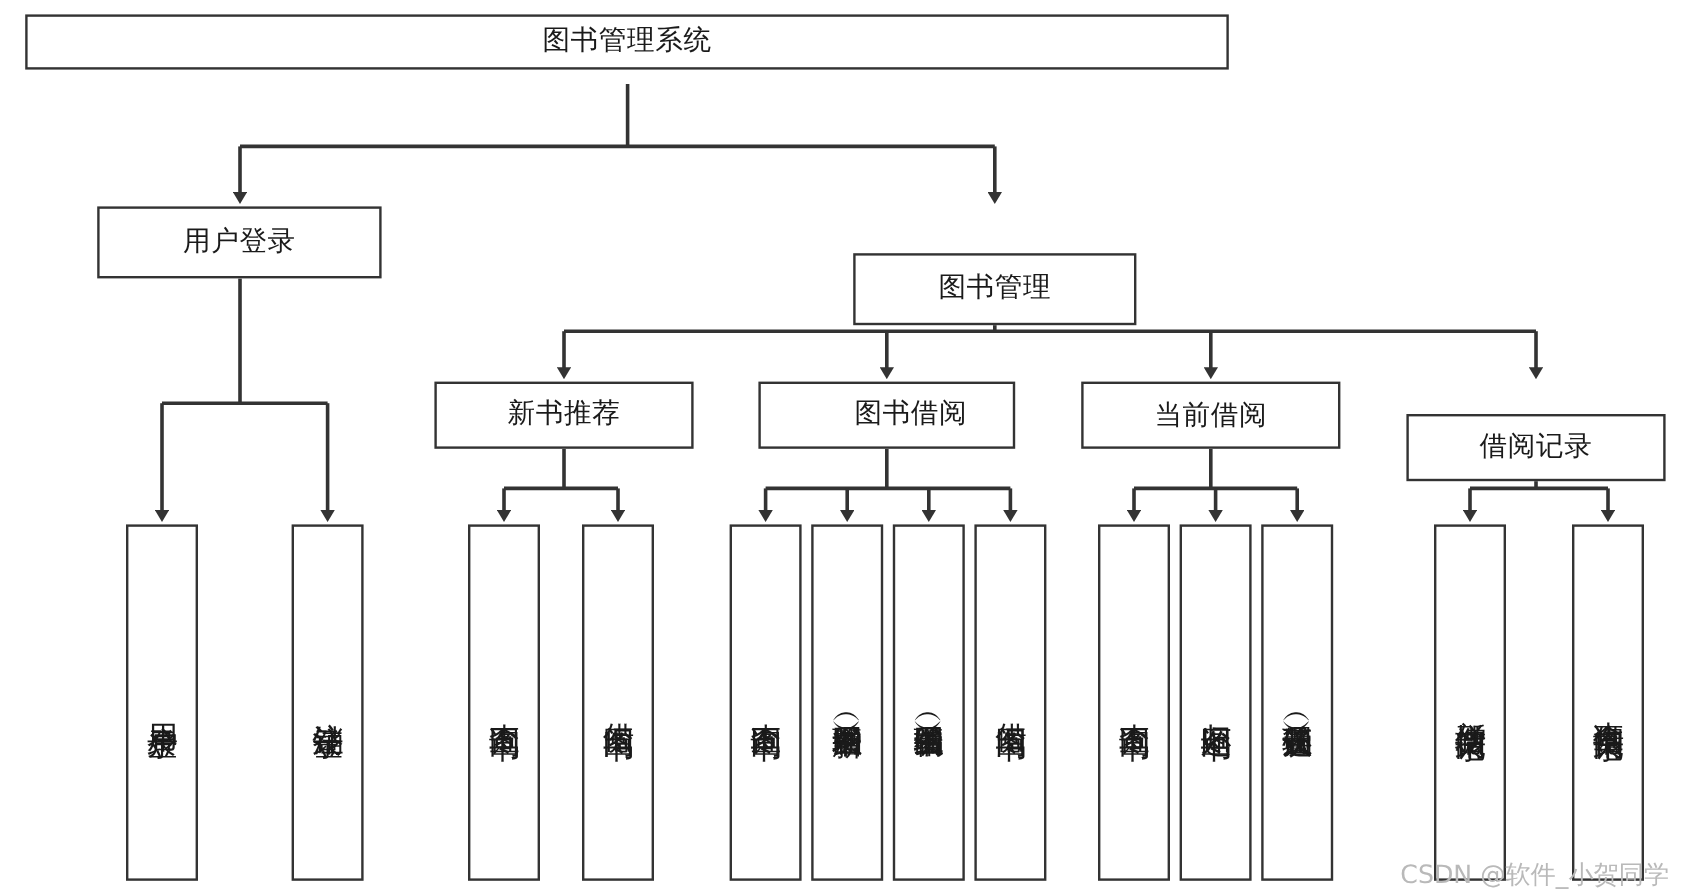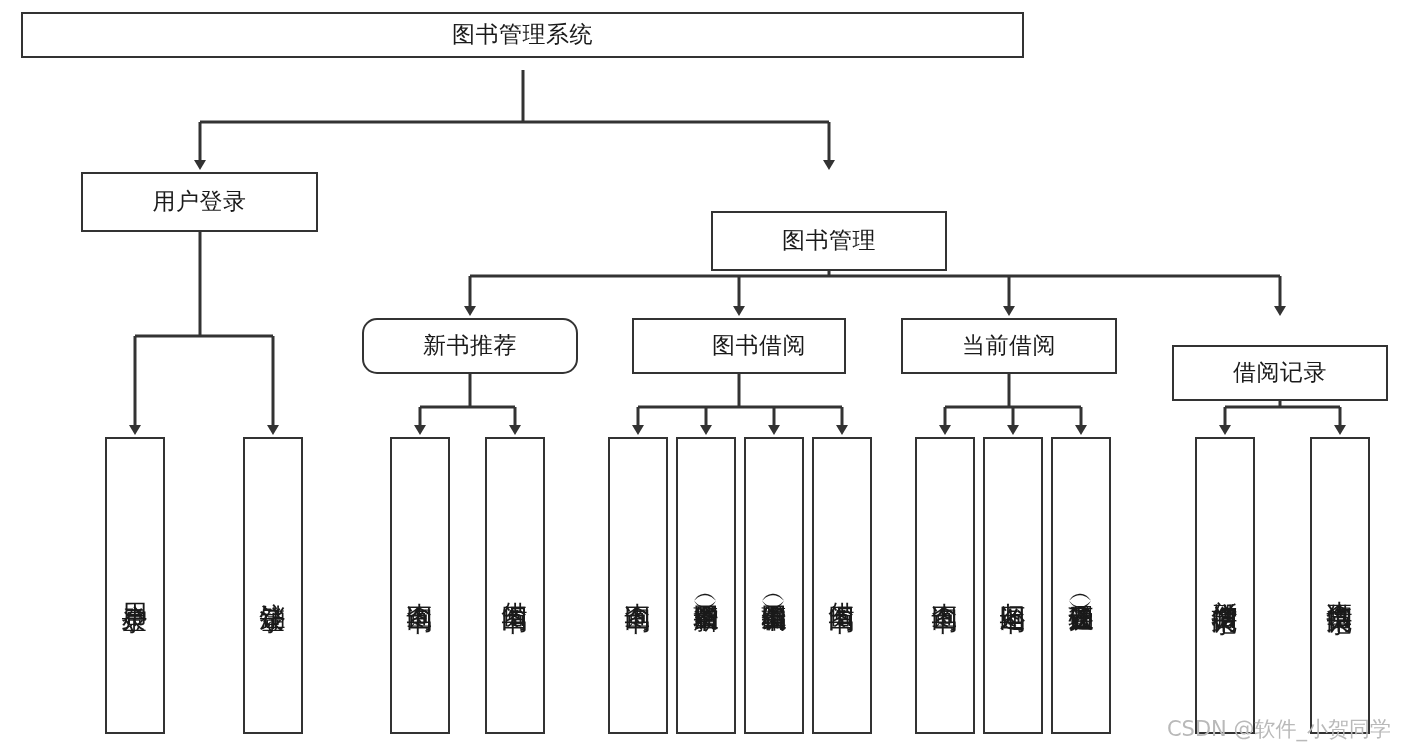--- a/index.html
+++ b/index.html
@@ -120,21 +120,21 @@
   <div id="node-layer">
       <div class="node h-node" style="left: 21px; top: 12px; width: 1003px; height: 46px; border-color: rgb(51, 51, 51); background: rgb(255, 255, 255);">
         <span class="node-label">图书管理系统</span>
       </div>
       <div class="node h-node" style="left: 81px; top: 172px; width: 237px; height: 60px; border-color: rgb(51, 51, 51); background: rgb(255, 255, 255);">
         <span class="node-label">用户登录</span>
       </div>
       <div class="node h-node" style="left: 711px; top: 172px; width: 236px; height: 60px; border-color: rgb(51, 51, 51); background: rgb(255, 255, 255); margin-top: 39px;">
         <span class="node-label">图书管理</span>
       </div>
-      <div class="node h-node" style="left: 362px; top: 318px; width: 216px; height: 56px; border-color: rgb(51, 51, 51); background: rgb(255, 255, 255); border-radius: 15px;">
+      <div class="node h-node" style="left: 362px; top: 318px; width: 216px; height: 56px; border-color: rgb(51, 51, 51); background: rgb(255, 255, 255);">
         <span class="node-label">新书推荐</span>
       </div>
       <div class="node h-node" style="left: 632px; top: 318px; width: 214px; height: 56px; border-color: rgb(51, 51, 51); background: rgb(255, 255, 255); padding-left: 40px;">
         <span class="node-label">图书借阅</span>
       </div>
       <div class="node h-node" style="left: 901px; top: 318px; width: 216px; height: 56px; border-color: rgb(51, 51, 51); background: rgb(255, 255, 255); font-family: Liberation Serif, serif;">
         <span class="node-label">当前借阅</span>
       </div>
       <div class="node h-node" style="left: 1172px; top: 318px; width: 216px; height: 56px; border-color: rgb(51, 51, 51); background: rgb(255, 255, 255); margin-top: 27px;">
         <span class="node-label">借阅记录</span>

